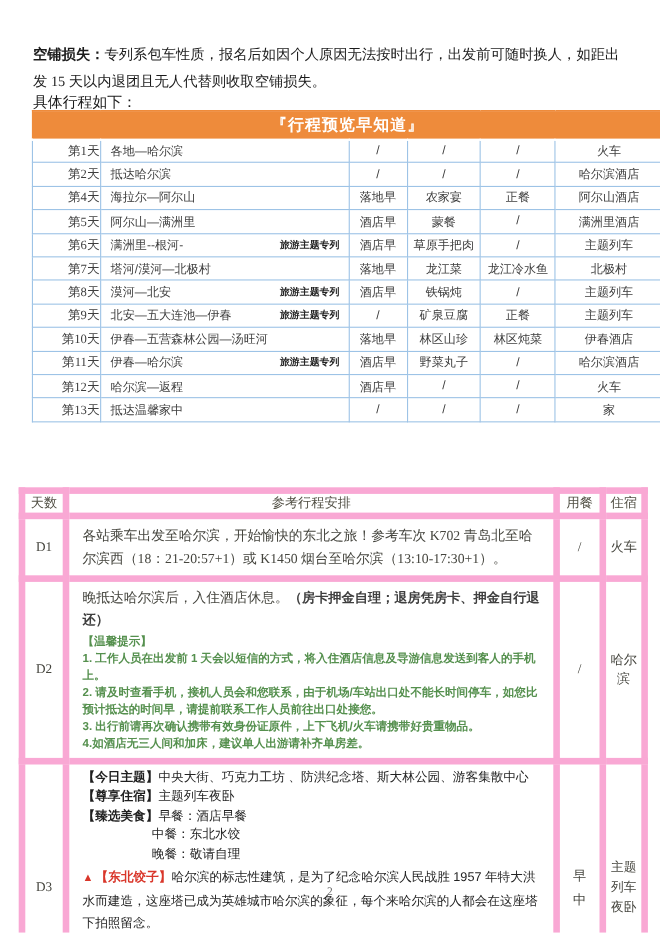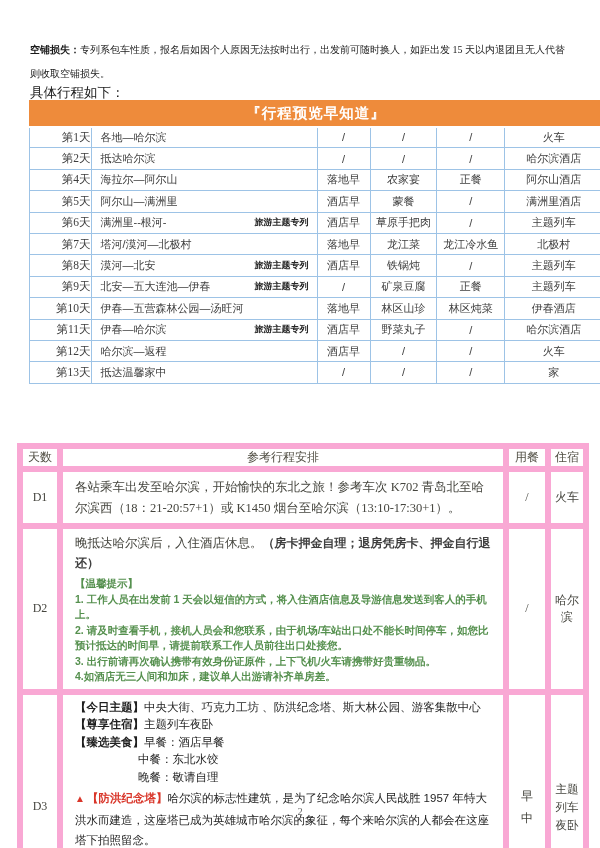--- a/index.html
+++ b/index.html
@@ -1,21 +1,21 @@
 <!DOCTYPE html>
 <html><head>
 <meta charset="utf-8">
 <style>
   * { margin:0; padding:0; box-sizing:border-box; }
   html,body { width:600px; background:#ffffff; }
   body { font-family:"Liberation Serif","DejaVu Serif",serif; color:#1e1e1e; }
   .page { position:relative; width:600px; height:848px; background:#fff; overflow:hidden; }
 
   
-  .intro { position:absolute; top:38px; left:30px; width:542px; font-size:10px; line-height:24px; color:#1b1b1b; }
+  .intro { position:absolute; top:38px; left:30px; width:542px; font-size:13px; line-height:24px; color:#1b1b1b; }
   .intro .lead { font-weight:bold; }
   .subtitle { position:absolute; top:84px; left:30px; font-size:13.5px; color:#1b1b1b; }
 
   
   .t1 { position:absolute; top:100px; left:29px; width:574px; border-collapse:collapse; table-layout:fixed;
         font-family:"Liberation Sans","DejaVu Sans",sans-serif; }
   .t1 td, .t1 th { border:1px solid #9DC3E6; font-size:11px; color:#3d3d3d; text-align:center; vertical-align:middle; }
   .t1 .title-row td { background:#EE8B3B; color:#ffffff; font-weight:bold; font-size:14.5px; height:26px;
         border:1px solid #EE8B3B; border-bottom:2px solid #ffffff; letter-spacing:1px; }
   .t1 .head-row td { background:#EE8B3B; color:#3C3430; font-weight:bold; font-size:12px; height:24px; border:1px solid #9DC3E6; }
@@ -272,21 +272,21 @@
       <td class="c-center">哈尔滨</td>
     </tr>
     <tr class="r-d3">
       <td class="c-daynum">D3</td>
       <td class="c-body d3">
         <div class="d3-line"><b>【今日主题】</b><span>中央大街、巧克力工坊 、防洪纪念塔、斯大林公园、游客集散中心</span></div>
         <div class="d3-line"><b>【尊享住宿】</b><span>主题列车夜卧</span></div>
         <div class="d3-line"><b>【臻选美食】</b><span>早餐：酒店早餐</span></div>
         <div class="d3-line d3-indent">中餐：东北水饺</div>
         <div class="d3-line d3-indent">晚餐：敬请自理</div>
-        <div class="spot"><span class="red-b tri">▲</span><span class="red-b">【防洪纪念塔】</span><span>哈尔滨的标志性建筑，是为了纪念哈尔滨人民战胜 1957 年特大洪水而建造，这座塔已成为英雄城市哈尔滨的象征，每个来哈尔滨的人都会在这座塔下拍照留念。</span></div>
+        <div class="spot"><span class="red-b tri">▲</span><span class="red-b">【东北饺子】</span><span>哈尔滨的标志性建筑，是为了纪念哈尔滨人民战胜 1957 年特大洪水而建造，这座塔已成为英雄城市哈尔滨的象征，每个来哈尔滨的人都会在这座塔下拍照留念。</span></div>
         <div class="spot"><span class="red-b tri">▲</span><span class="red-b">【斯大林公园】</span><span>中国最长的带状开放式公园—《黑三角》《明姑娘》《夜幕下的哈尔滨》《教堂街的故事》、《年轮》等电影和电视剧的镜头相继在斯大林公园拍过，可见斯大林公园风景是多么吸引人。</span></div>
       </td>
       <td>
         <div class="meal-line">早</div>
         <div class="meal-line">中</div>
       </td>
       <td>
         <div class="stay-wrap">主题列车夜卧</div>
       </td>
     </tr>

